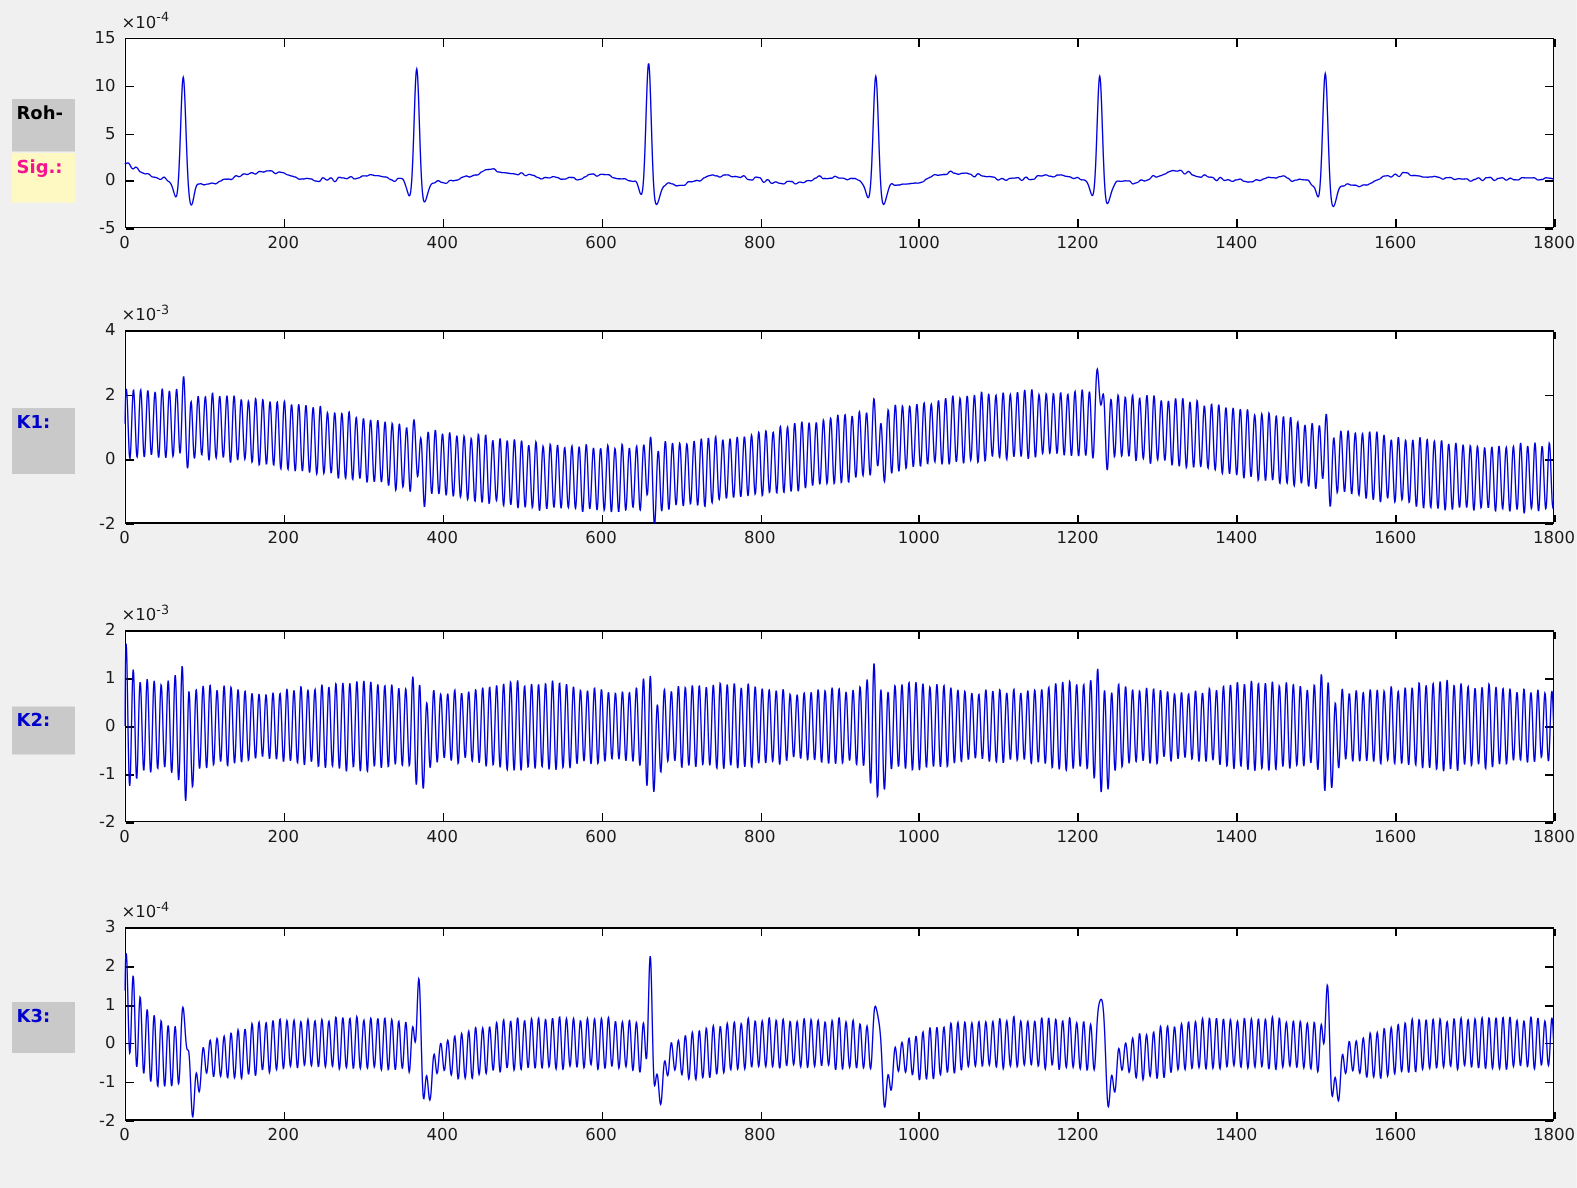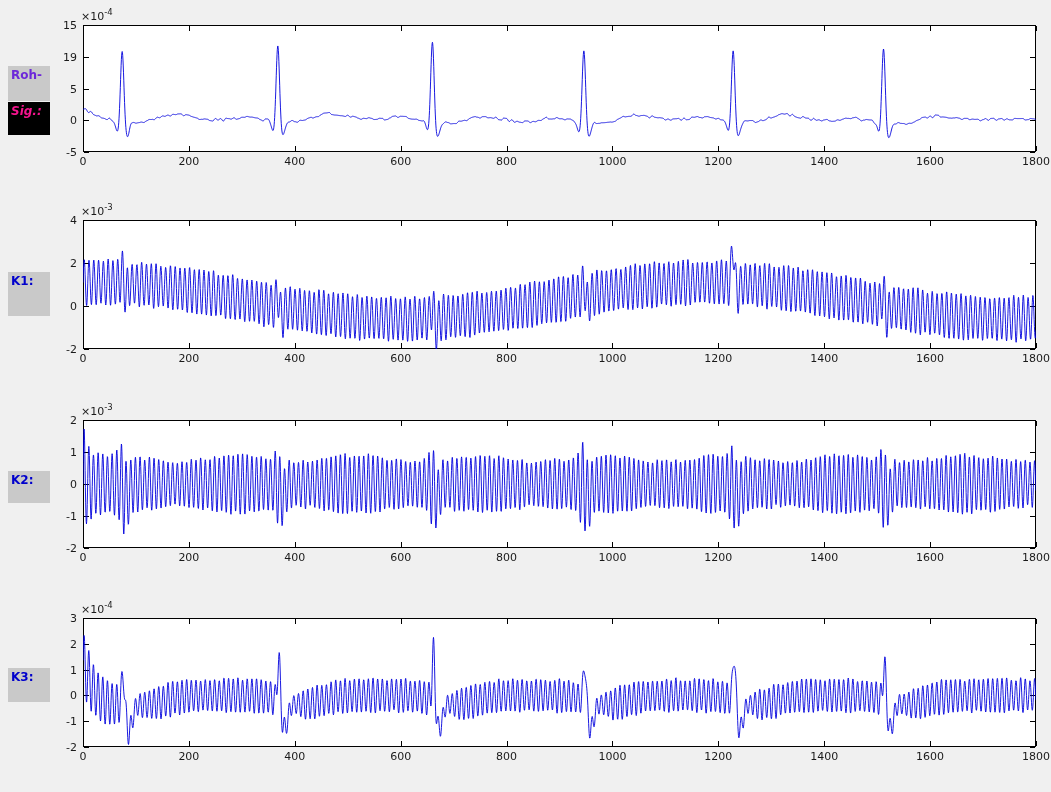--- a/index.html
+++ b/index.html
@@ -57,24 +57,24 @@
     top:-18px;left:-2px;
     font-size:11px;color:#1a1a1a;
     white-space:nowrap;
   }
   .exp-label sup{font-size:8.5px;}
 </style>
 </head>
 <body>
 
 <div class="figure" style="background: rgb(240, 240, 240);">
-  <div class="ui-label box-0" style="color: #6d28d9; background: rgb(201, 201, 201);">
+  <div class="ui-label box-0" style="color: #000000; background: rgb(201, 201, 201);">
     <span>Roh-</span>
   </div>
-  <div class="ui-label box-1" style="color: rgb(246, 20, 142); background: #000000; font-style: italic;">
+  <div class="ui-label box-1" style="color: rgb(246, 20, 142); background: #fef9c3;">
     <span>Sig.:</span>
   </div>
   <div class="ui-label box-2" style="color: rgb(0, 0, 204); background: rgb(201, 201, 201);">
     <span>K1:</span>
   </div>
   <div class="ui-label box-3" style="color: rgb(0, 0, 204); background: rgb(201, 201, 201);">
     <span>K2:</span>
   </div>
   <div class="ui-label box-4" style="color: rgb(0, 0, 204); background: rgb(201, 201, 201);">
     <span>K3:</span>
@@ -95,21 +95,21 @@
         <div class="xtick" style="left: 317.667px; top: 130px;">600</div>
         <div class="xtick" style="left: 423.556px; top: 130px;">800</div>
         <div class="xtick" style="left: 529.444px; top: 130px;">1000</div>
         <div class="xtick" style="left: 635.333px; top: 130px;">1200</div>
         <div class="xtick" style="left: 741.222px; top: 130px;">1400</div>
         <div class="xtick" style="left: 847.111px; top: 130px;">1600</div>
         <div class="xtick" style="left: 953px; top: 130px;">1800</div>
         <div class="ytick" style="top: 127px;">-5</div>
         <div class="ytick" style="top: 95.25px;">0</div>
         <div class="ytick" style="top: 63.5px;">5</div>
-        <div class="ytick" style="top: 31.75px;">19</div>
+        <div class="ytick" style="top: 31.75px;">10</div>
         <div class="ytick" style="top: 0px;">15</div>
         <div class="exp-label"><span>×10</span><sup>-4</sup></div>
       </div>
       <div class="plot plot-1">
         <svg width="953" height="129">
           <clipPath id="clip1">
             <rect x="0" y="0" width="953" height="129"></rect>
           </clipPath>
           <rect x="0.5" y="0.5" width="952" height="128" fill="#ffffff" stroke="#000000" shape-rendering="crispEdges"></rect>
           <path d="M0.5 128V123M0.5 1V6M106.5 128V123M106.5 1V6M212.5 128V123M212.5 1V6M318.5 128V123M318.5 1V6M424.5 128V123M424.5 1V6M529.5 128V123M529.5 1V6M635.5 128V123M635.5 1V6M741.5 128V123M741.5 1V6M847.5 128V123M847.5 1V6M953.5 128V123M953.5 1V6M1 129.5H6M952 129.5H947M1 86.5H6M952 86.5H947M1 43.5H6M952 43.5H947M1 0.5H6M952 0.5H947" stroke="#000000" fill="none" shape-rendering="crispEdges"></path>

